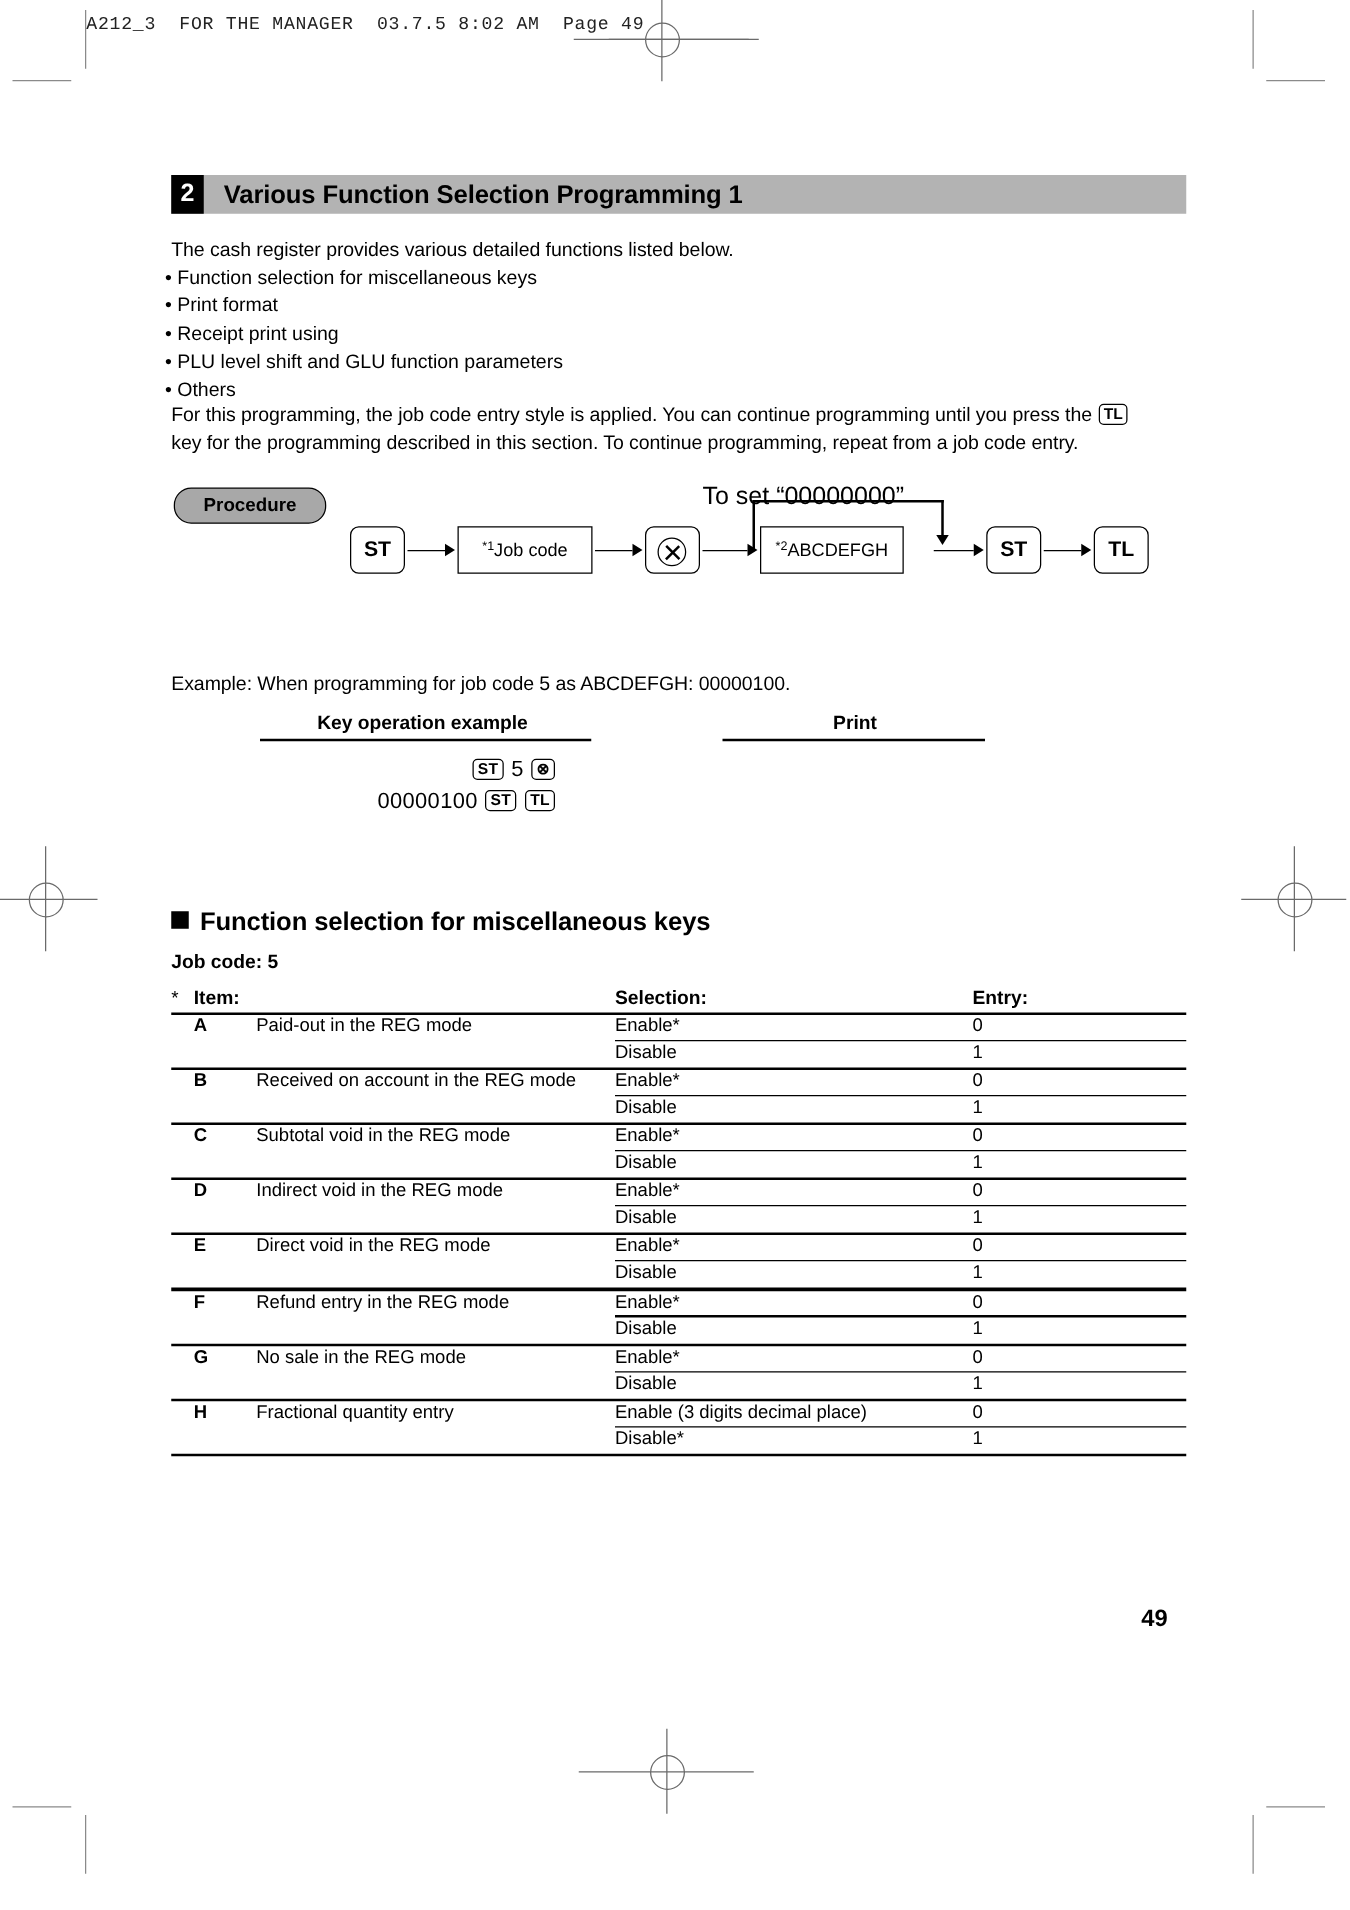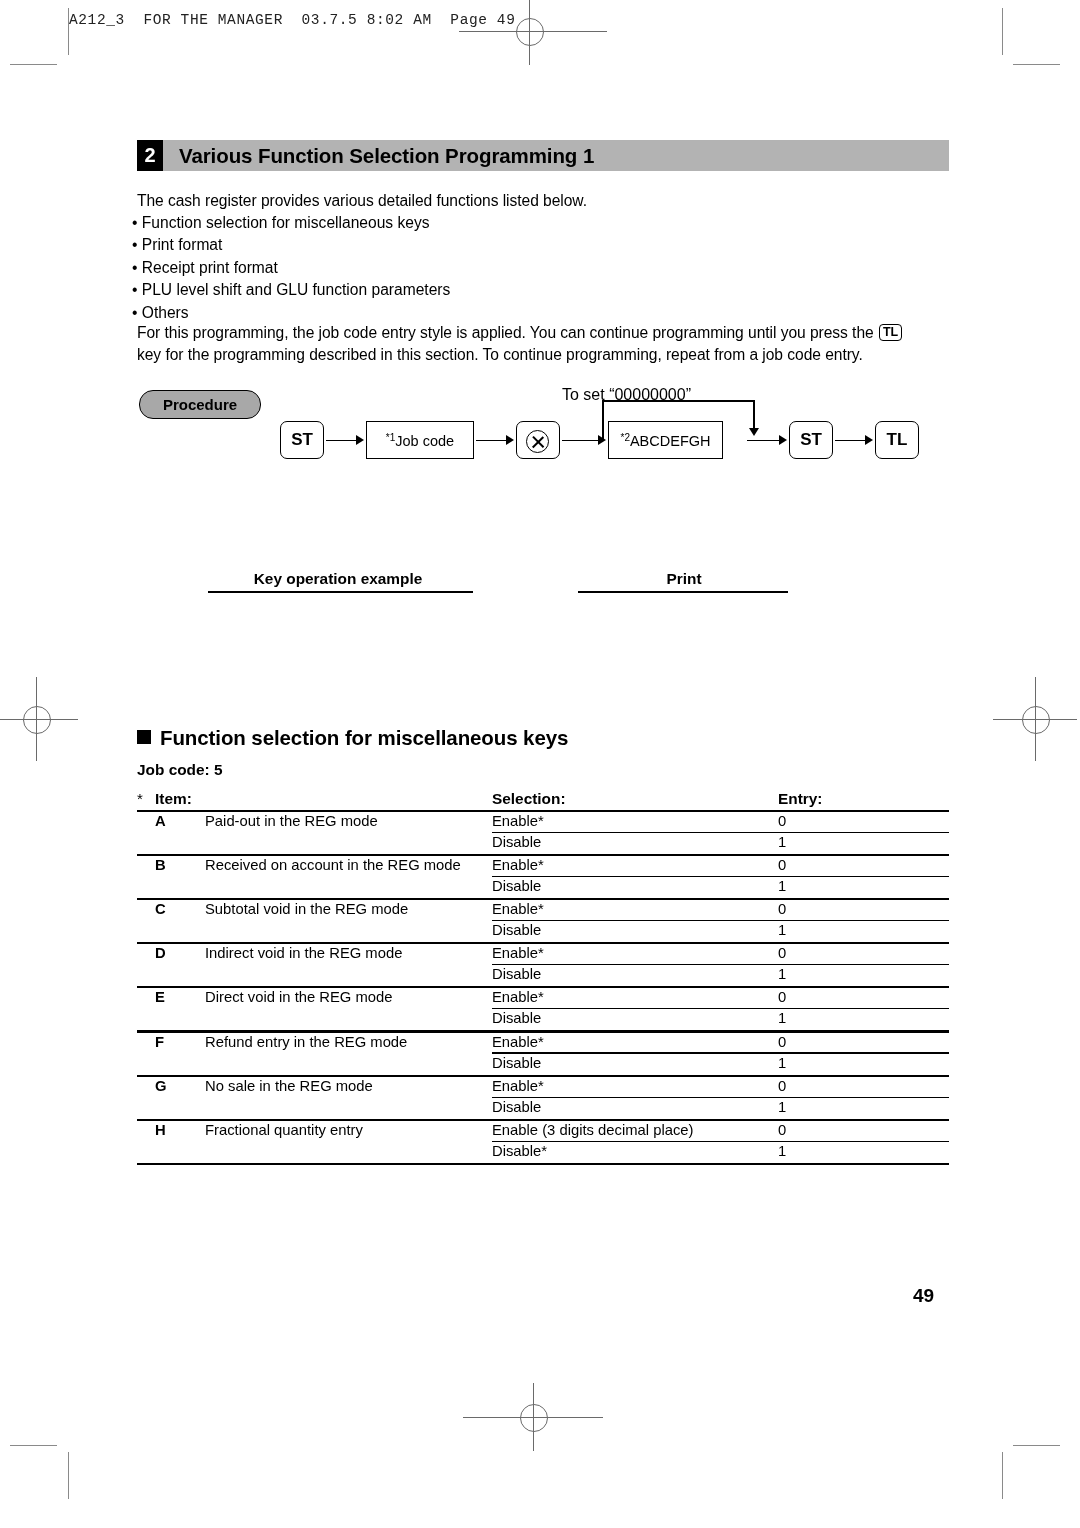--- a/index.html
+++ b/index.html
@@ -70,21 +70,21 @@
       border-top:5px solid transparent;border-bottom:5px solid transparent;
       border-left:8px solid #000;}
   .circ{position:absolute;border:1.6px solid #000;border-radius:50%;
         box-sizing:border-box;}
   .circ::before,.circ::after{content:"";position:absolute;background:#000;
         left:50%;top:50%;width:1.6px;height:70%;transform-origin:center;}
   .circ::before{transform:translate(-50%,-50%) rotate(45deg);}
   .circ::after{transform:translate(-50%,-50%) rotate(-45deg);}
   .loop{position:absolute;}
   .loop .seg{position:absolute;background:#000;}
-  .looplbl{position:absolute;font-size:16px;white-space:nowrap;}
+  .looplbl{position:absolute;font-size:20px;white-space:nowrap;}
 
   
   .colhead{position:absolute;font-weight:bold;font-size:15.4px;text-align:center;}
   .colrule{position:absolute;height:1.6px;background:#000;}
   .keyops{position:absolute;text-align:right;font-size:17.5px;line-height:25px;
           letter-spacing:0.3px;}
   .printbox{
     position:absolute;border:1.8px solid #000;background:#fff;
     box-sizing:border-box;padding:7px 0 0 14px;
   }
@@ -156,21 +156,21 @@
   <div class="titlebar">
     <div class="num">2</div>
     <div class="ttl">Various Function Selection Programming 1</div>
   </div>
 
   <div class="para" style="left:137px;top:190px;width:812px;">The cash register provides various detailed functions listed below.</div>
 
   <div class="bullets" style="left:132px;top:212px;width:800px;">
     <div>• Function selection for miscellaneous keys</div>
     <div>• Print format</div>
-    <div>• Receipt print format</div>
+    <div>• Receipt print using</div>
     <div>• PLU level shift and GLU function parameters</div>
     <div>• Others</div>
   </div>
 
   <div class="para" style="left:137px;top:322px;width:818px;">
     <span>For this programming, the job code entry style is applied.  You can continue programming until you press the </span><span class="key">TL</span><br>
     <span>key for the programming described in this section.  To continue programming, repeat from a job code entry.</span>
   </div>
 
   <div class="pill">Procedure</div>
@@ -218,27 +218,40 @@
     <div class="loop">
       <div class="seg" style="left:322px;top:-18px;width:1.8px;height:40px;"></div>
       <div class="seg" style="left:322px;top:-18px;width:153px;height:1.8px;"></div>
       <div class="seg" style="left:473px;top:-18px;width:1.8px;height:30px;"></div>
       <div class="hd" style="position:absolute;left:469px;top:10px;width:0;height:0;border-left:5px solid transparent;border-right:5px solid transparent;border-top:8px solid #000;"></div>
     </div>
   </div>
   <div class="looplbl" style="left:562px;top:386px;">To set “00000000”</div>
 
 
+  <div class="para" style="left:137px;top:537px;width:818px;">Example:  When programming for job code 5 as ABCDEFGH: 00000100.</div>
 
   <div class="colhead" style="left:208px;top:570px;width:260px;">Key operation example</div>
   <div class="colrule" style="left:208px;top:591px;width:265px;"></div>
 
   <div class="colhead" style="left:580px;top:570px;width:208px;">Print</div>
   <div class="colrule" style="left:578px;top:591px;width:210px;"></div>
 
+  <div class="keyops" style="left:208px;top:603px;width:237px;">
+    <div>
+      <span class="key">ST</span>
+      <span>5</span>
+      <span class="key">⊗</span>
+    </div>
+    <div>
+      <span>00000100</span>
+      <span class="key">ST</span>
+      <span class="key">TL</span>
+    </div>
+  </div>
 
 
   <div class="subhead" style="left:137px;top:726px;width:812px;">
     <span class="sqmark"></span><span>Function selection for miscellaneous keys</span>
   </div>
   <div class="jobcode" style="left:137px;top:761px;">
     <span>Job code:</span>
     <span>5</span>
   </div>
 

